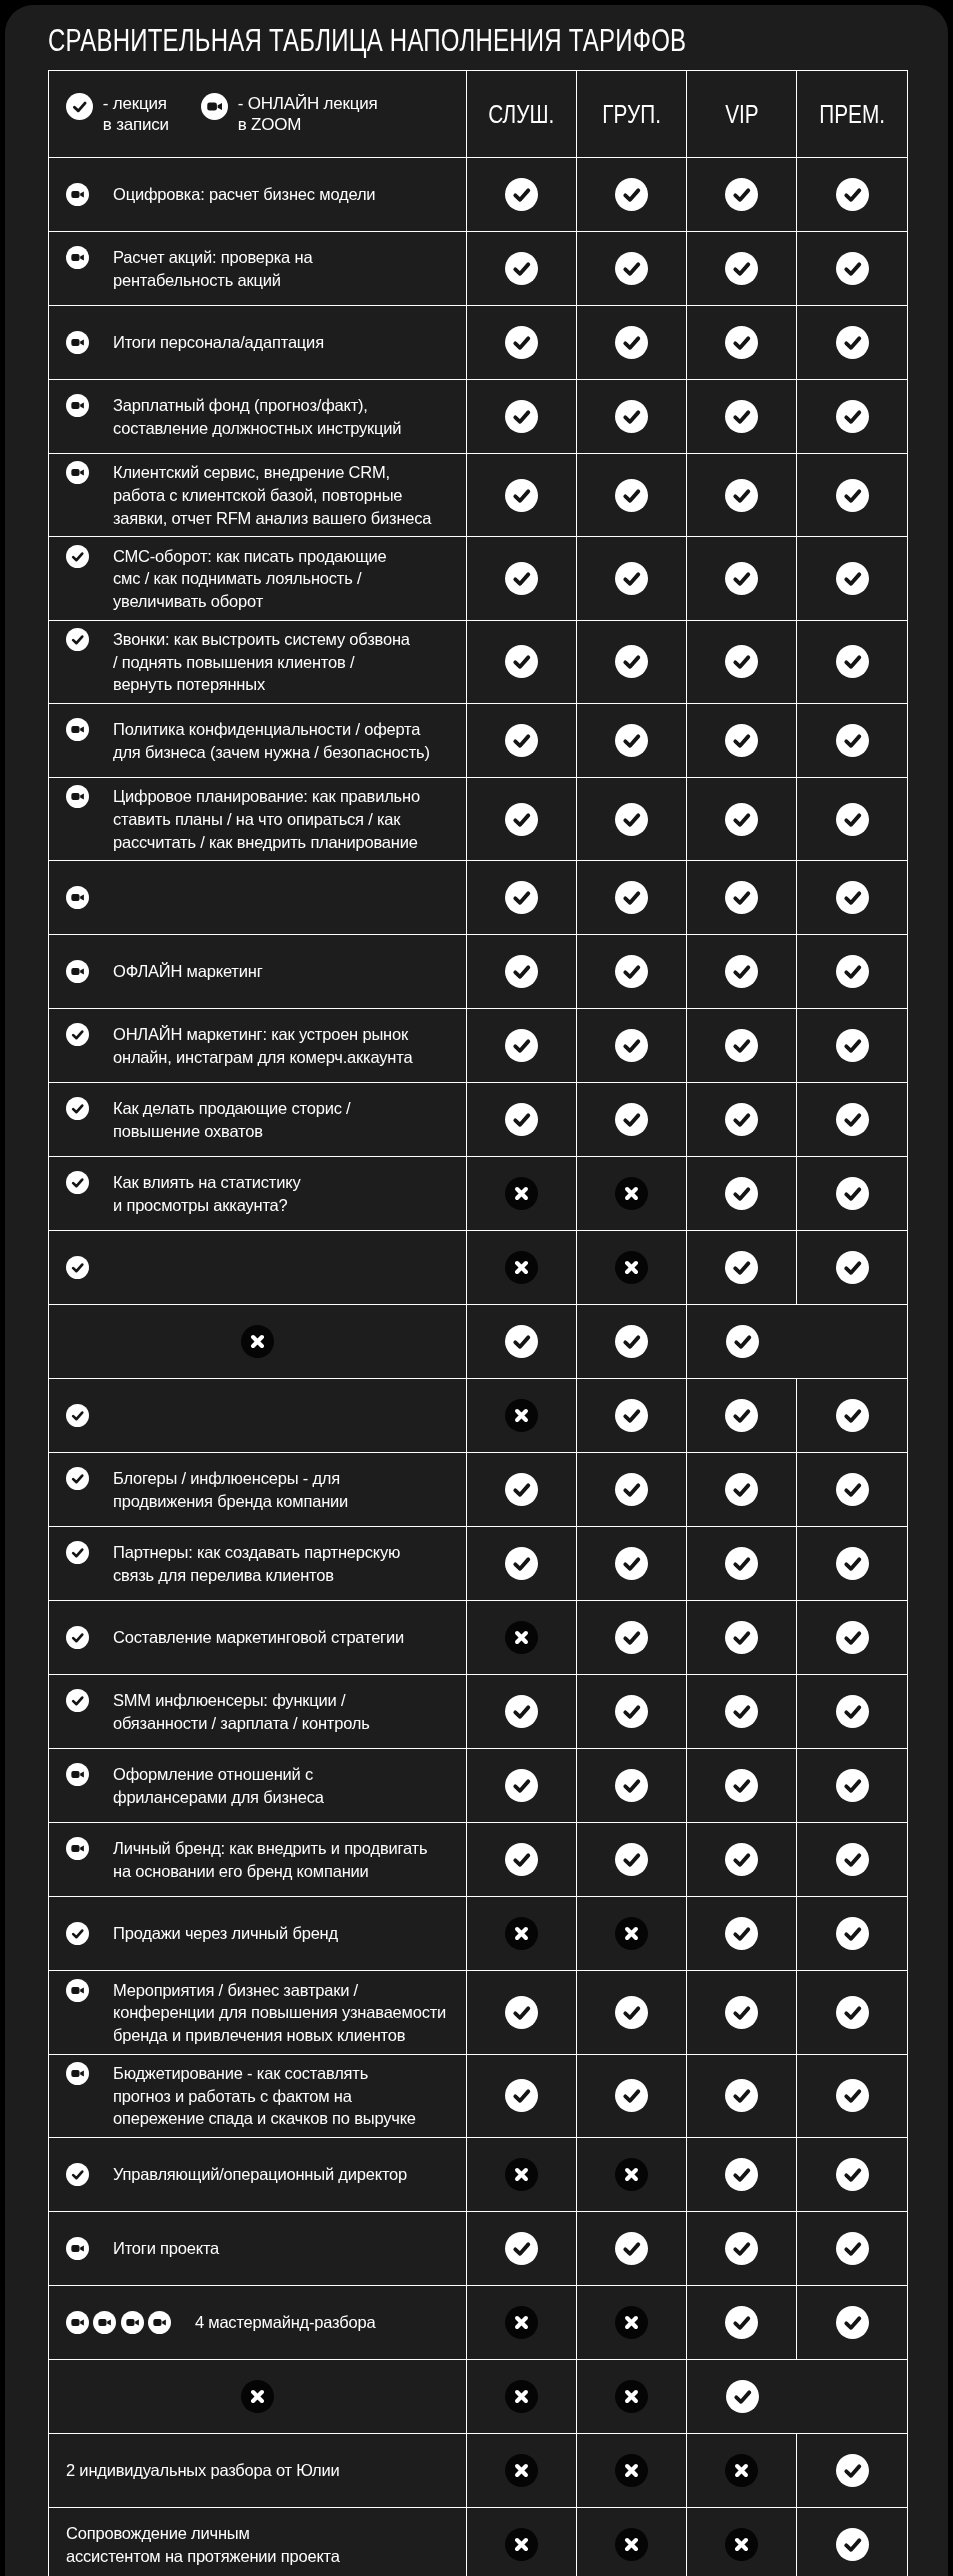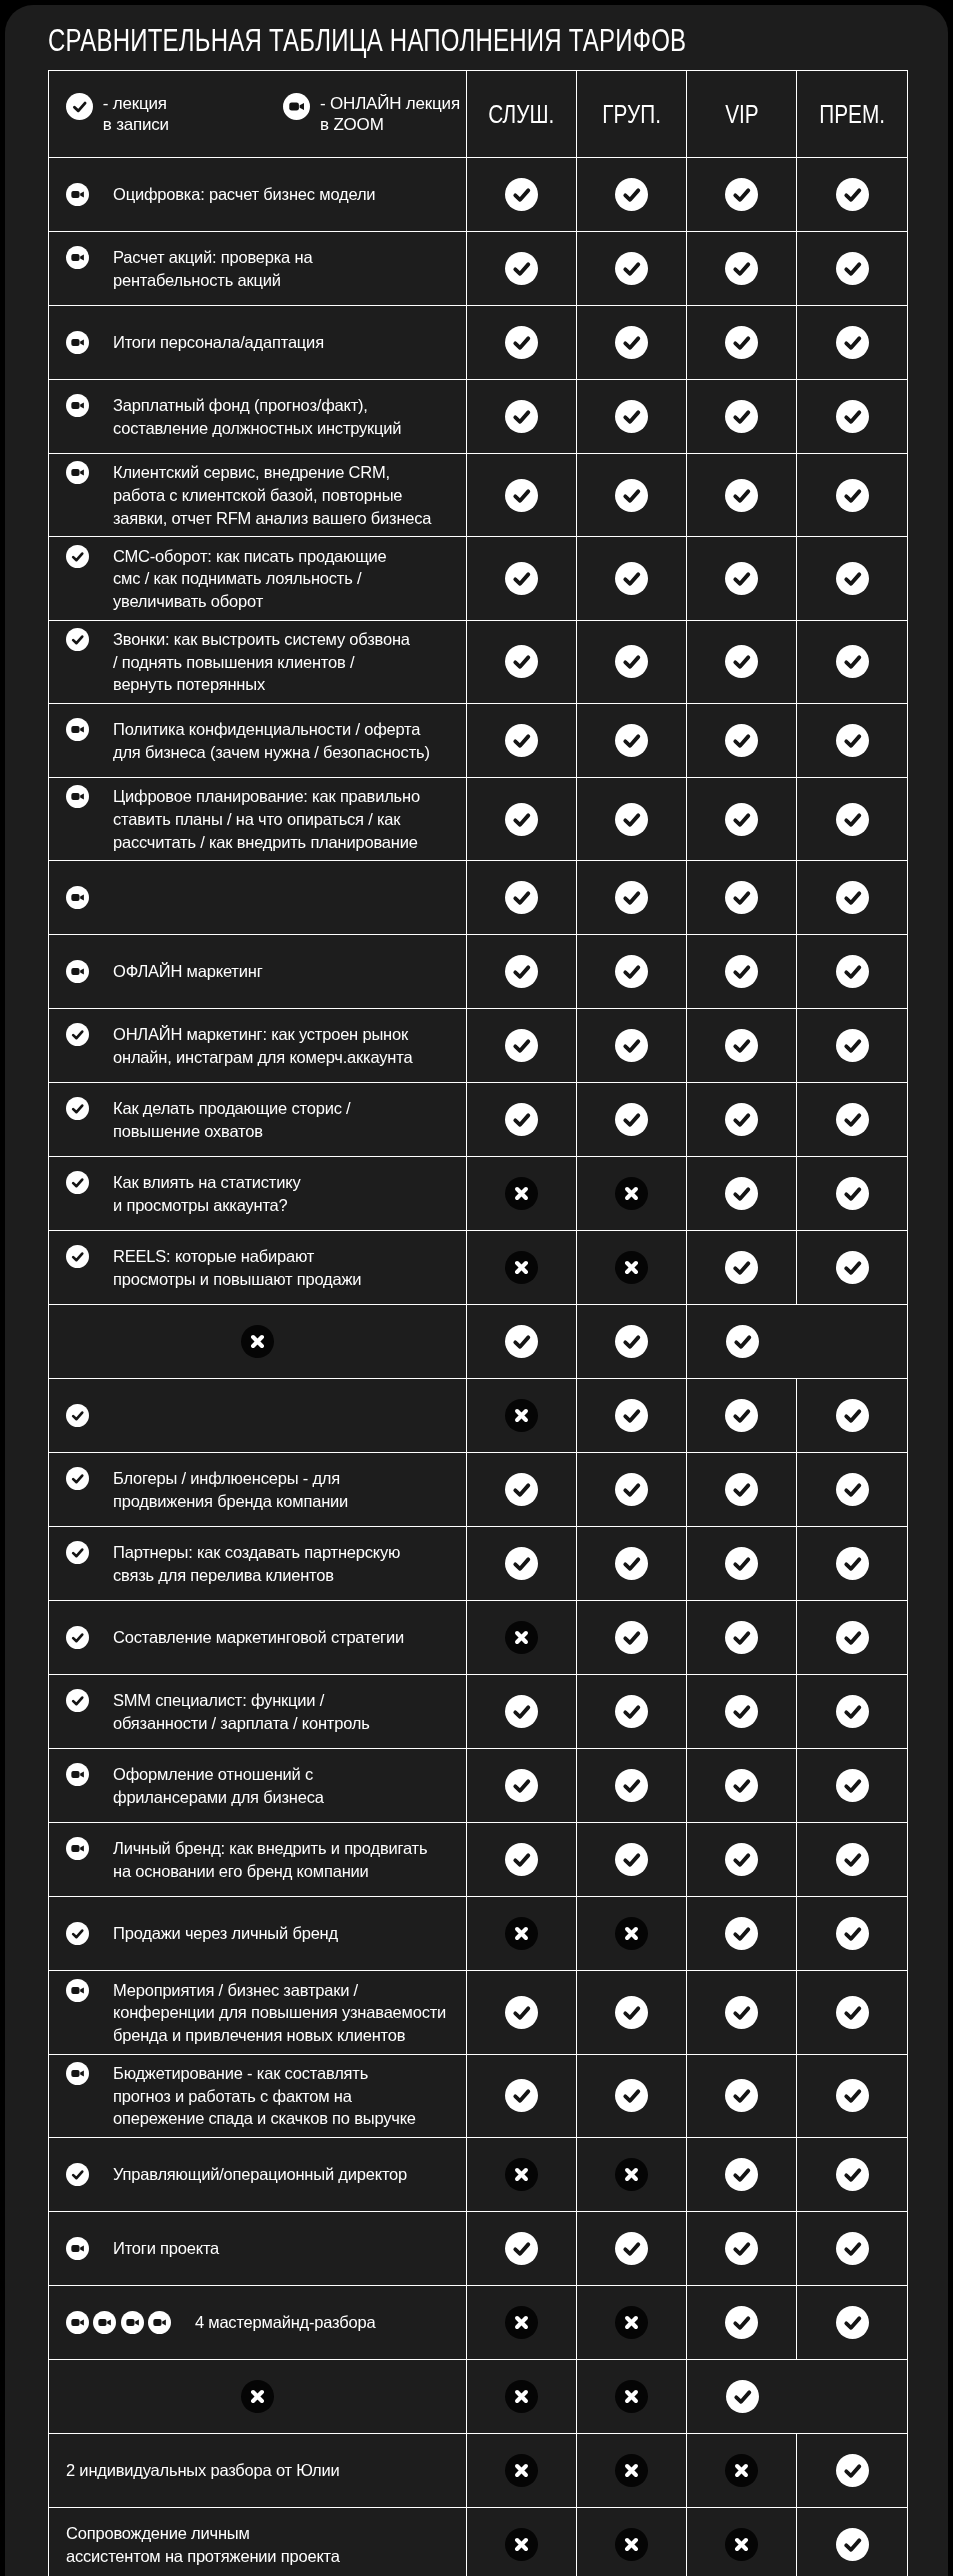--- a/index.html
+++ b/index.html
@@ -7,21 +7,21 @@
   .card{box-sizing:border-box;width:943px;min-height:2566px;margin:4.9px auto;background:#1d1d1d;
         border-radius:28px;padding:16px 43px 37px 43px;}
   .title{display:inline-block;font-size:32px;font-weight:500;letter-spacing:0.3px;line-height:37px;
          transform:scaleX(.75);transform-origin:0 50%;white-space:nowrap;color:#fff;margin:1.2px 0 0 0;}
   .table{width:858px;margin-top:11px;border:1.8px solid #fff;box-sizing:content-box;}
   .trow{display:grid;grid-template-columns:418px 110px 110px 110px 110px;border-bottom:1.8px solid #fff;}
   .trow:last-child{border-bottom:none;}
   .cell{box-sizing:border-box;display:flex;align-items:center;min-height:73px;background:#1d1d1d;}
   .cell:not(:last-child){border-right:1.8px solid #fff;}
   .header-row .cell{min-height:86px;}
-  .label-cell{justify-content:space-between;padding:2.4px 6.1px 2.4px 17px;}
+  .label-cell{justify-content:flex-start;padding:2.4px 6.1px 2.4px 17px;}
   .status-cell{justify-content:center;}
   .header-cell{justify-content:center;}
   .col-header{display:inline-block;font-size:26px;font-weight:400;line-height:28px;
               transform:scaleX(.8);transform-origin:50% 50%;white-space:nowrap;}
   .label-inner{display:flex;align-items:flex-start;gap:24px;padding:4.9px 0;}
   .label-text{white-space:pre;font-size:16.5px;line-height:22.6px;letter-spacing:-0.2px;font-weight:400;}
   .legend-cell{gap:32px;padding-left:17px;}
   .legend-item{display:flex;align-items:flex-start;gap:9.8px;}
   .legend-text{white-space:pre-line;font-size:17px;line-height:21.4px;letter-spacing:-0.2px;}
   .icon{flex-shrink:0;display:block;}
@@ -580,22 +580,20 @@
           </svg>
         </div>
       </div>
       <div class="trow">
         <div class="cell label-cell">
           <div class="label-inner">
             <svg class="icon" width="23" height="23" viewBox="0 0 56 56">
               <circle cx="28" cy="28" r="28" fill="#ffffff"></circle>
               <path d="M17.5 29.5 L25.5 37 L39.5 21" fill="none" stroke="#141414" stroke-width="6.5" stroke-linecap="round" stroke-linejoin="round"></path>
             </svg>
-            <span class="label-text">REELS: которые набирают
-просмотры и повышают продажи</span>
           </div>
         </div>
         <div class="cell status-cell">
           <svg class="icon" width="33" height="33" viewBox="0 0 56 56">
             <circle cx="28" cy="28" r="28" fill="#050505"></circle>
             <path d="M20.5 20.5 L35.5 35.5 M35.5 20.5 L20.5 35.5" fill="none" stroke="#ffffff" stroke-width="7" stroke-linecap="round"></path>
           </svg>
         </div>
         <div class="cell status-cell">
           <svg class="icon" width="33" height="33" viewBox="0 0 56 56">
@@ -783,21 +781,21 @@
           </svg>
         </div>
       </div>
       <div class="trow">
         <div class="cell label-cell">
           <div class="label-inner">
             <svg class="icon" width="23" height="23" viewBox="0 0 56 56">
               <circle cx="28" cy="28" r="28" fill="#ffffff"></circle>
               <path d="M17.5 29.5 L25.5 37 L39.5 21" fill="none" stroke="#141414" stroke-width="6.5" stroke-linecap="round" stroke-linejoin="round"></path>
             </svg>
-            <span class="label-text">SMM специалист: функции /
+            <span class="label-text">SMM инфлюенсеры: функции /
 обязанности / зарплата / контроль</span>
           </div>
         </div>
         <div class="cell status-cell">
           <svg class="icon" width="33" height="33" viewBox="0 0 56 56">
             <circle cx="28" cy="28" r="28" fill="#ffffff"></circle>
             <path d="M17.5 29.5 L25.5 37 L39.5 21" fill="none" stroke="#141414" stroke-width="6.5" stroke-linecap="round" stroke-linejoin="round"></path>
           </svg>
         </div>
         <div class="cell status-cell">

